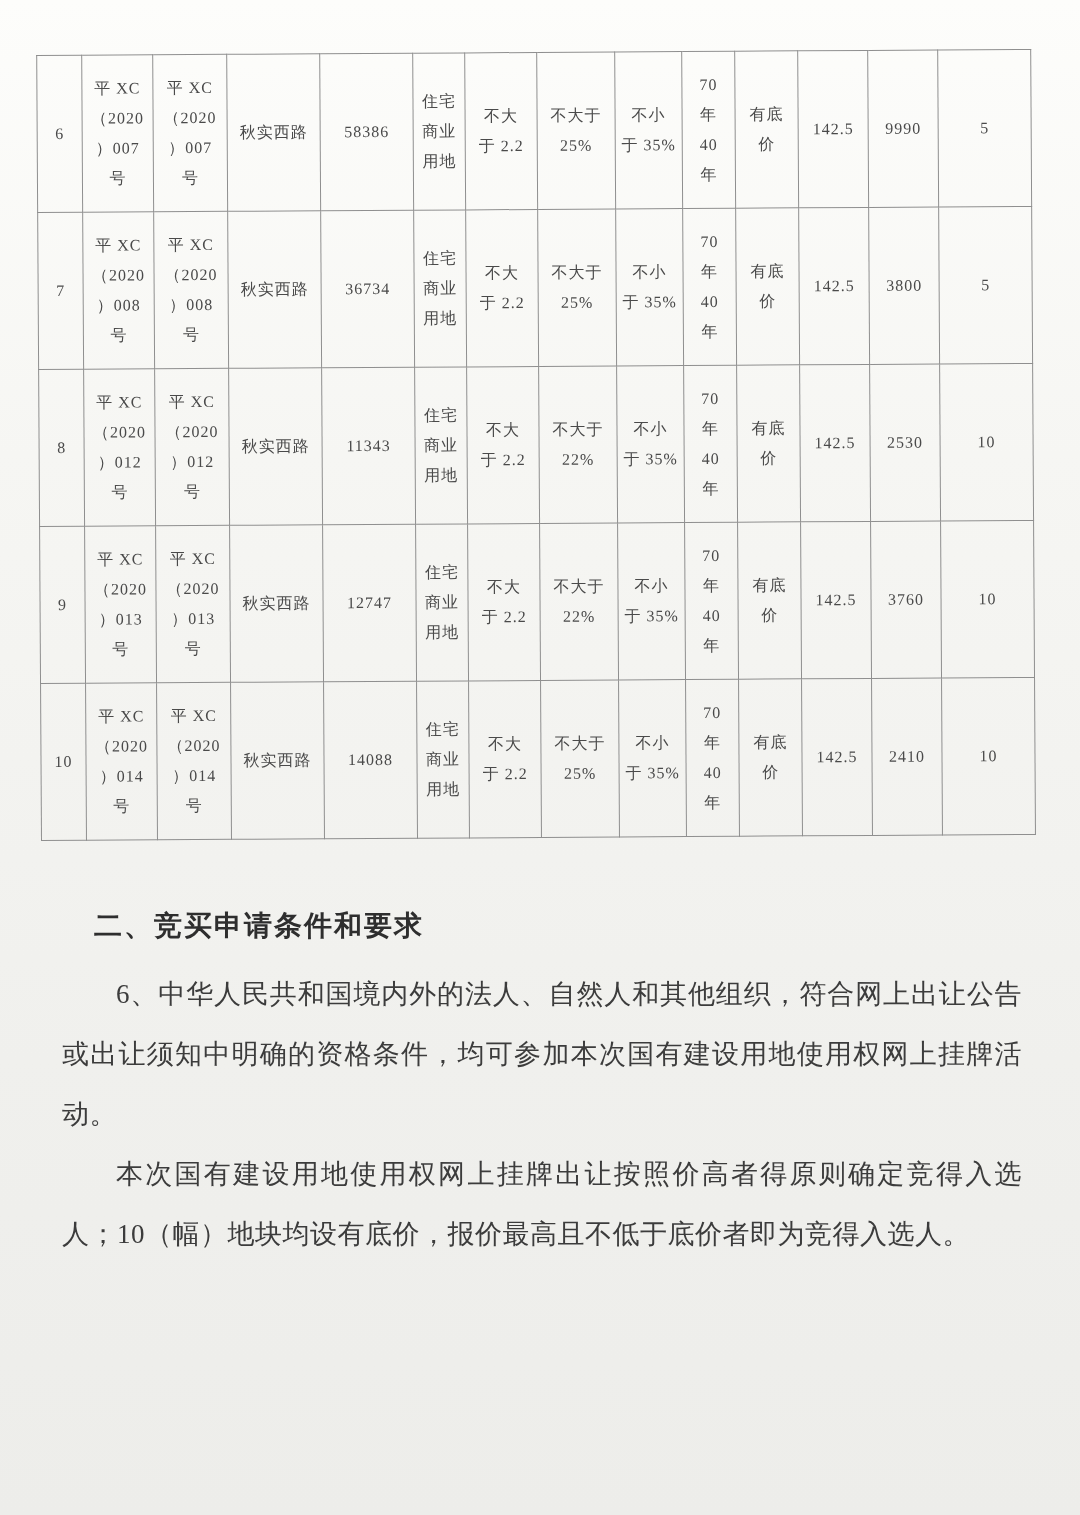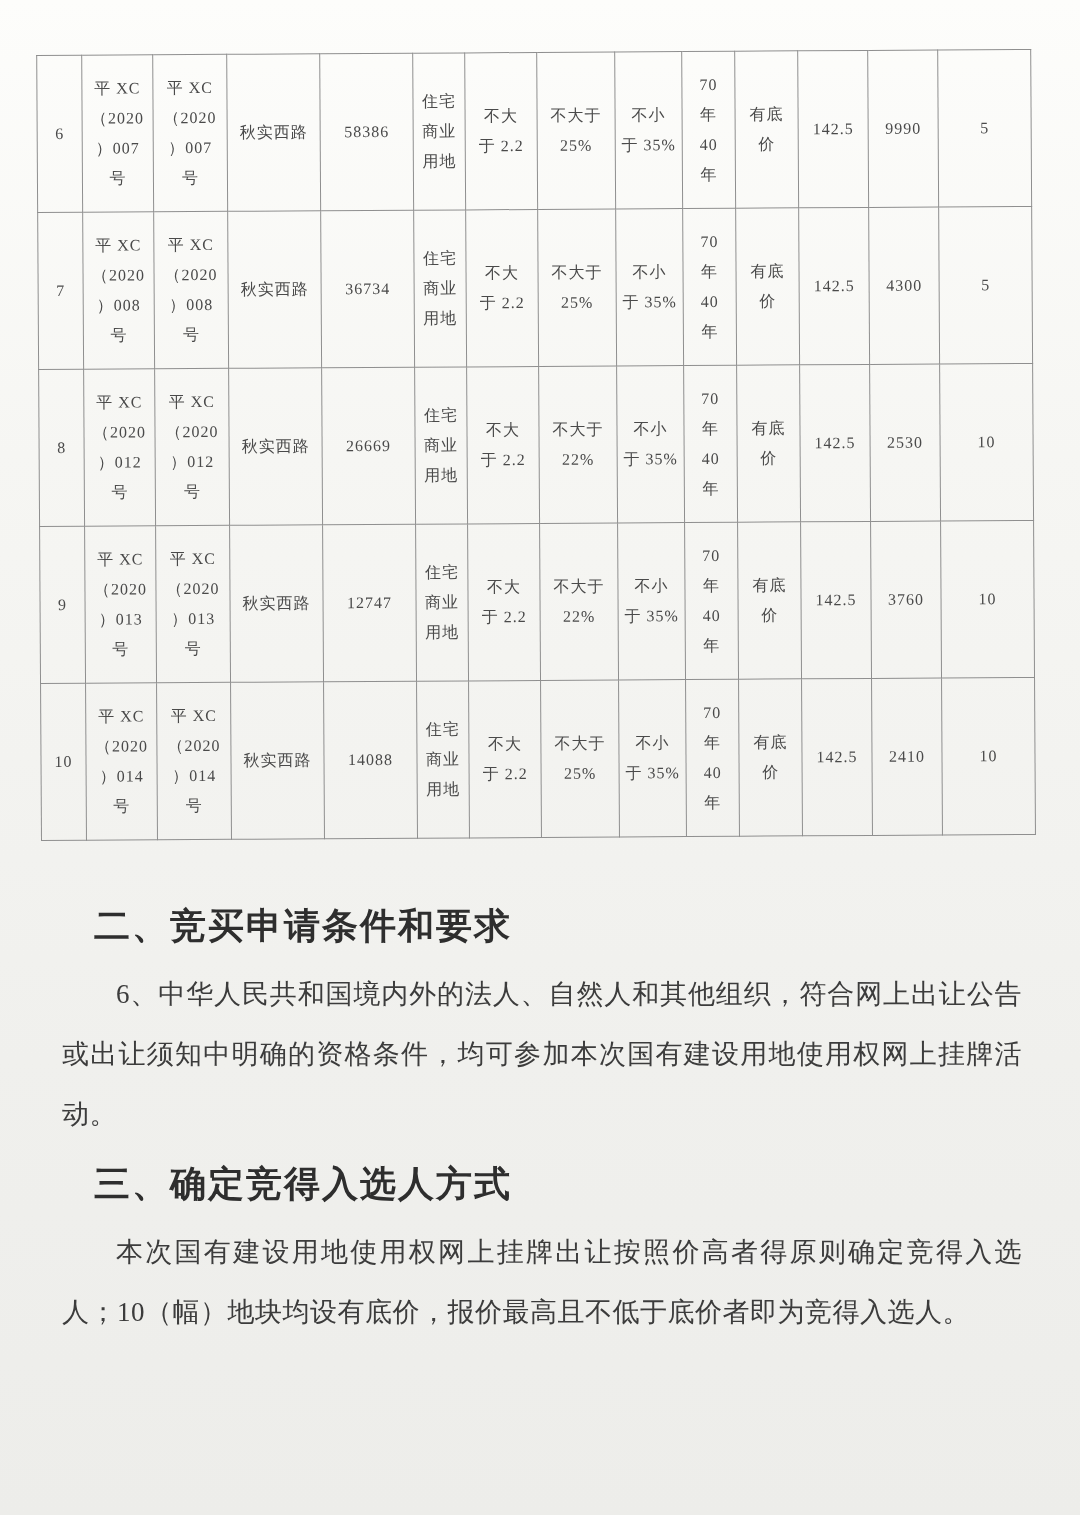--- a/index.html
+++ b/index.html
@@ -38,21 +38,21 @@
   }
 
   
   .content{
     position:absolute;left:62px;right:58px;top:896px;
     font-size:27px;
     color:#3c3c3c;
   }
   .sec-heading{
     font-weight:bold;
-    font-size:36px;
+    font-size:28px;
     color:#2e2e2e;
     line-height:60px;
     margin:0 0 8px 32px;
     letter-spacing:2px;
   }
   .sec-heading.second{margin-top:10px;}
   .para{
     margin:0;
     line-height:60px;
     text-align:justify;
@@ -136,35 +136,35 @@
 25%</td>
           <td>不小
 于 35%</td>
           <td>70
 年
 40
 年</td>
           <td>有底
 价</td>
           <td>142.5</td>
-          <td>4300</td>
+          <td>3800</td>
           <td>5</td>
         </tr>
         <tr>
           <td>8</td>
           <td>平 XC
 （2020
 ）012
 号</td>
           <td>平 XC
 （2020
 ）012
 号</td>
           <td>秋实西路</td>
-          <td>26669</td>
+          <td>11343</td>
           <td>住宅
 商业
 用地</td>
           <td>不大
 于 2.2</td>
           <td>不大于
 22%</td>
           <td>不小
 于 35%</td>
           <td>70
@@ -239,17 +239,16 @@
           <td>2410</td>
           <td>10</td>
         </tr>
       </tbody>
     </table>
   </div>
 
   <div class="content">
     <h2 class="sec-heading">二、竞买申请条件和要求</h2>
     <p class="para">6、中华人民共和国境内外的法人、自然人和其他组织，符合网上出让公告或出让须知中明确的资格条件，均可参加本次国有建设用地使用权网上挂牌活动。</p>
-    <h2 class="sec-heading second">三、确定竞得入选人方式</h2>
     <p class="para">本次国有建设用地使用权网上挂牌出让按照价高者得原则确定竞得入选人；10（幅）地块均设有底价，报价最高且不低于底价者即为竞得入选人。</p>
   </div>
 
 </div>
 
 </body></html>

